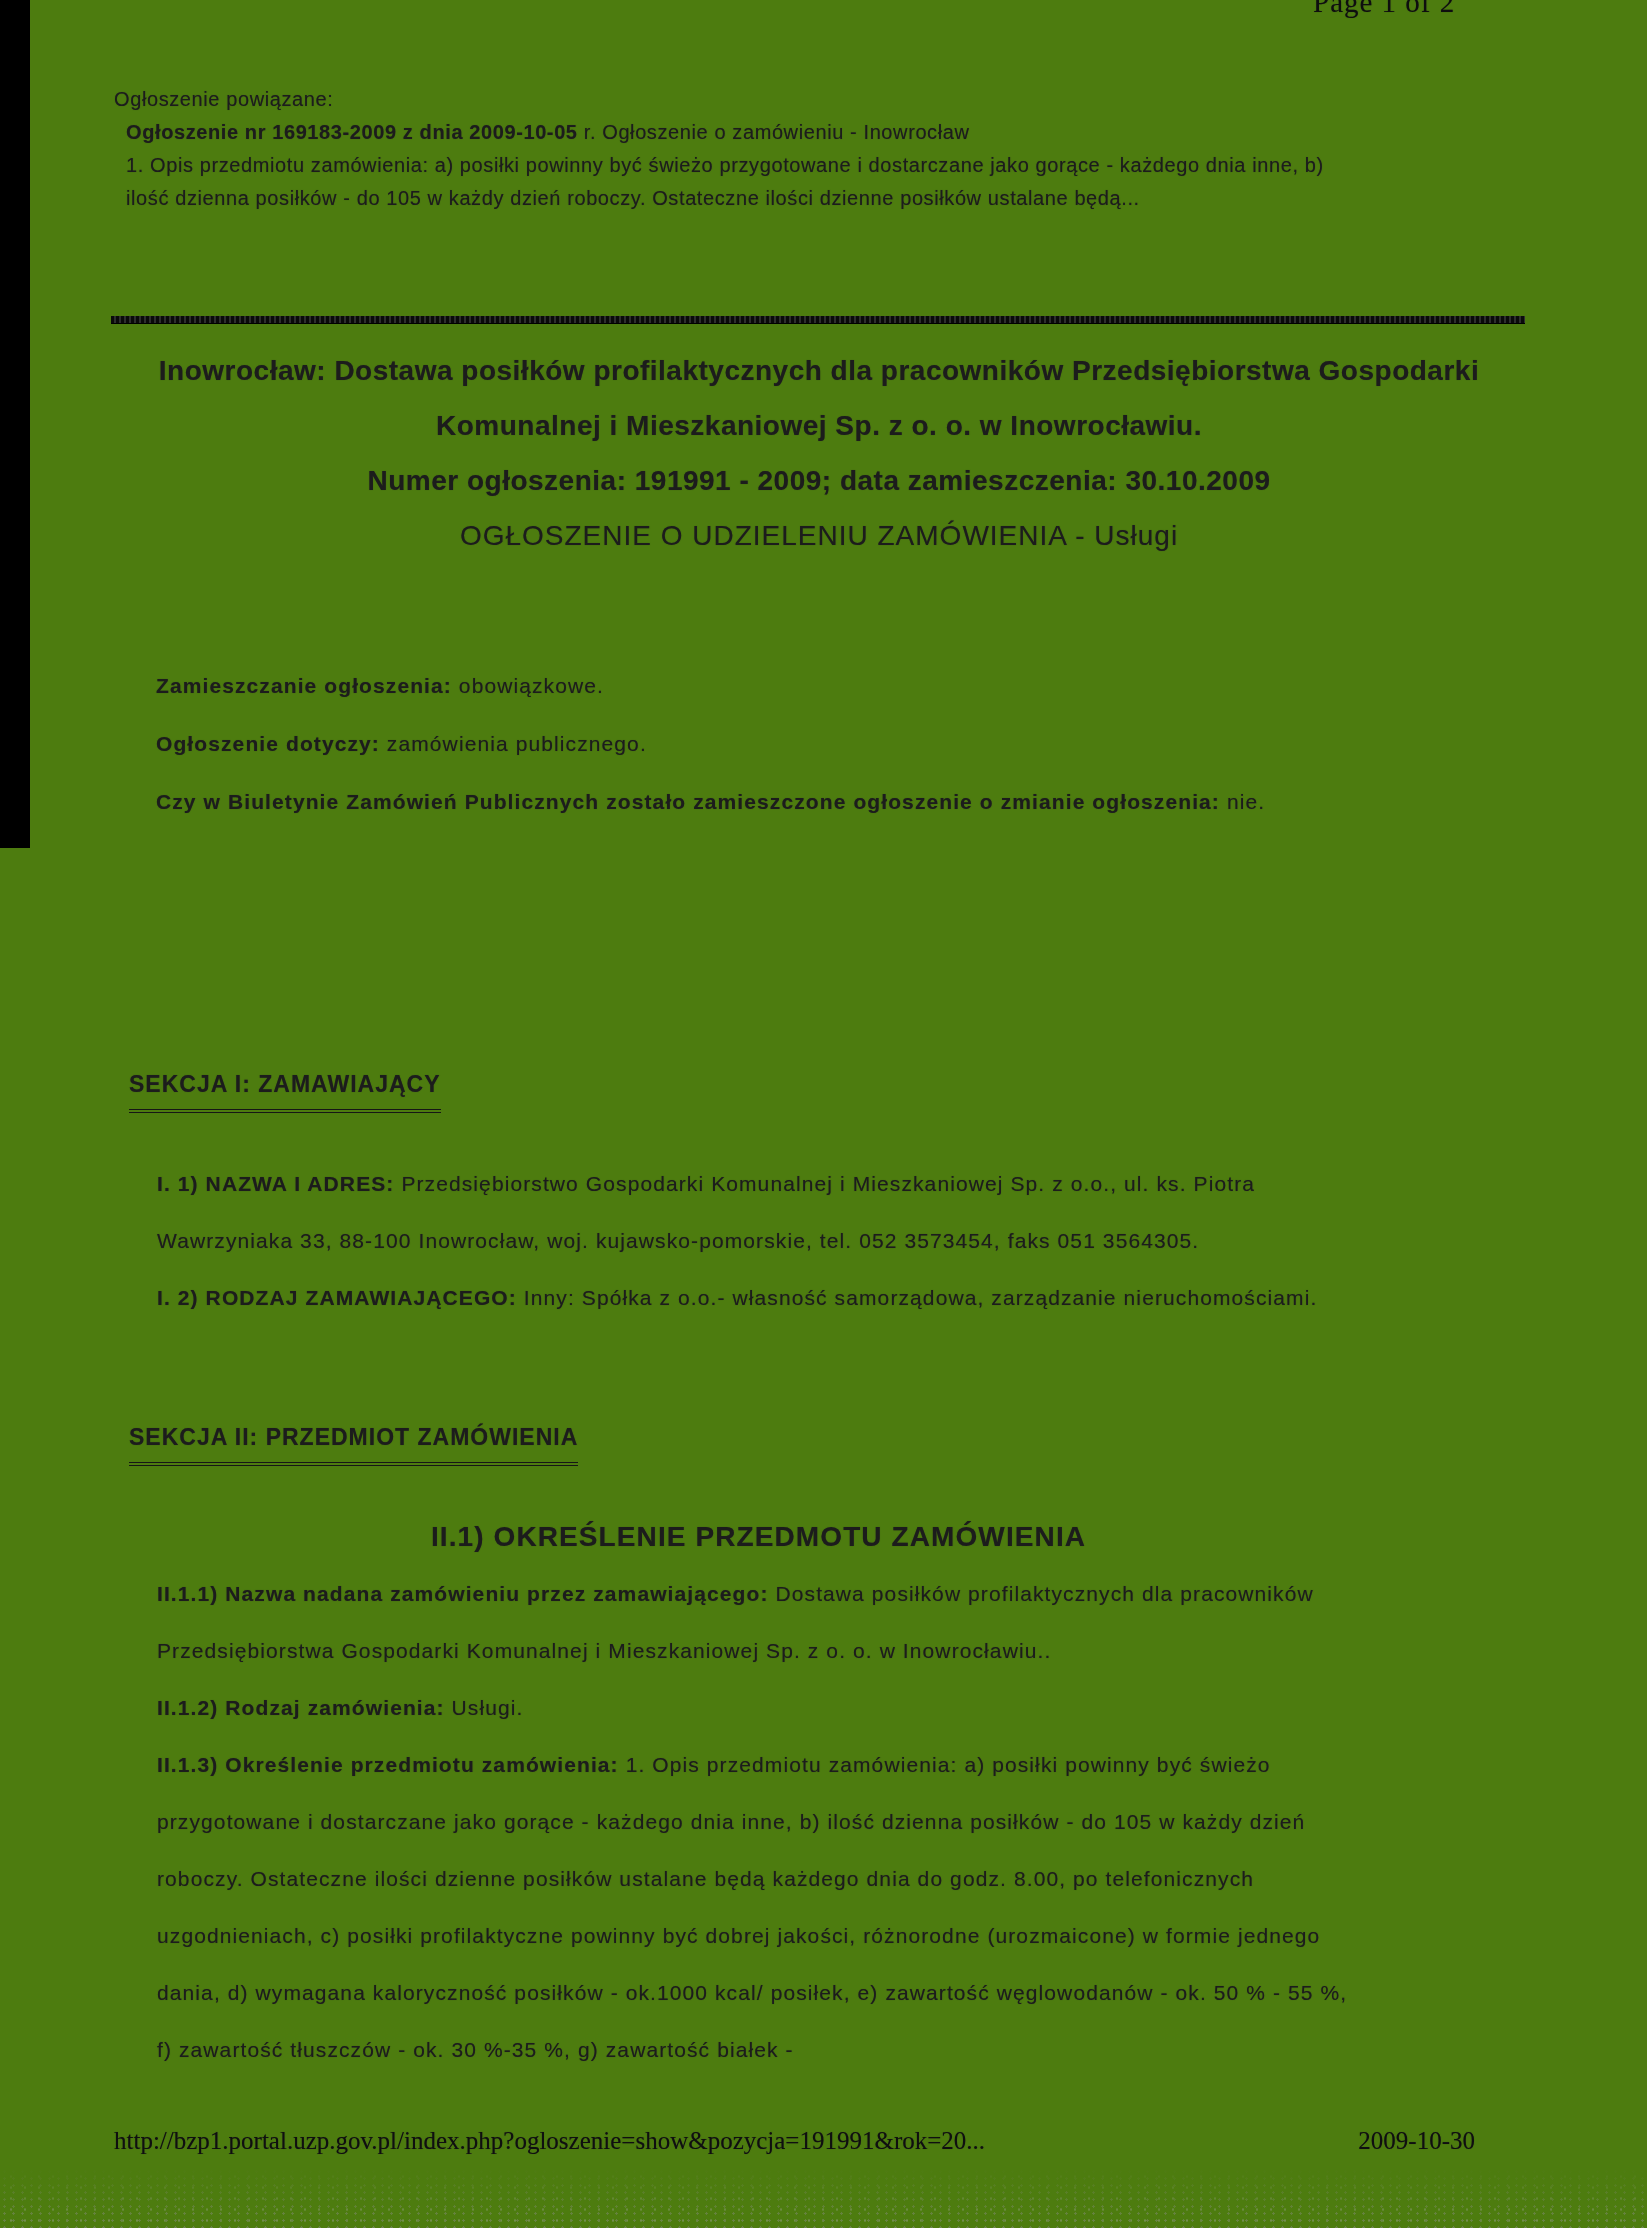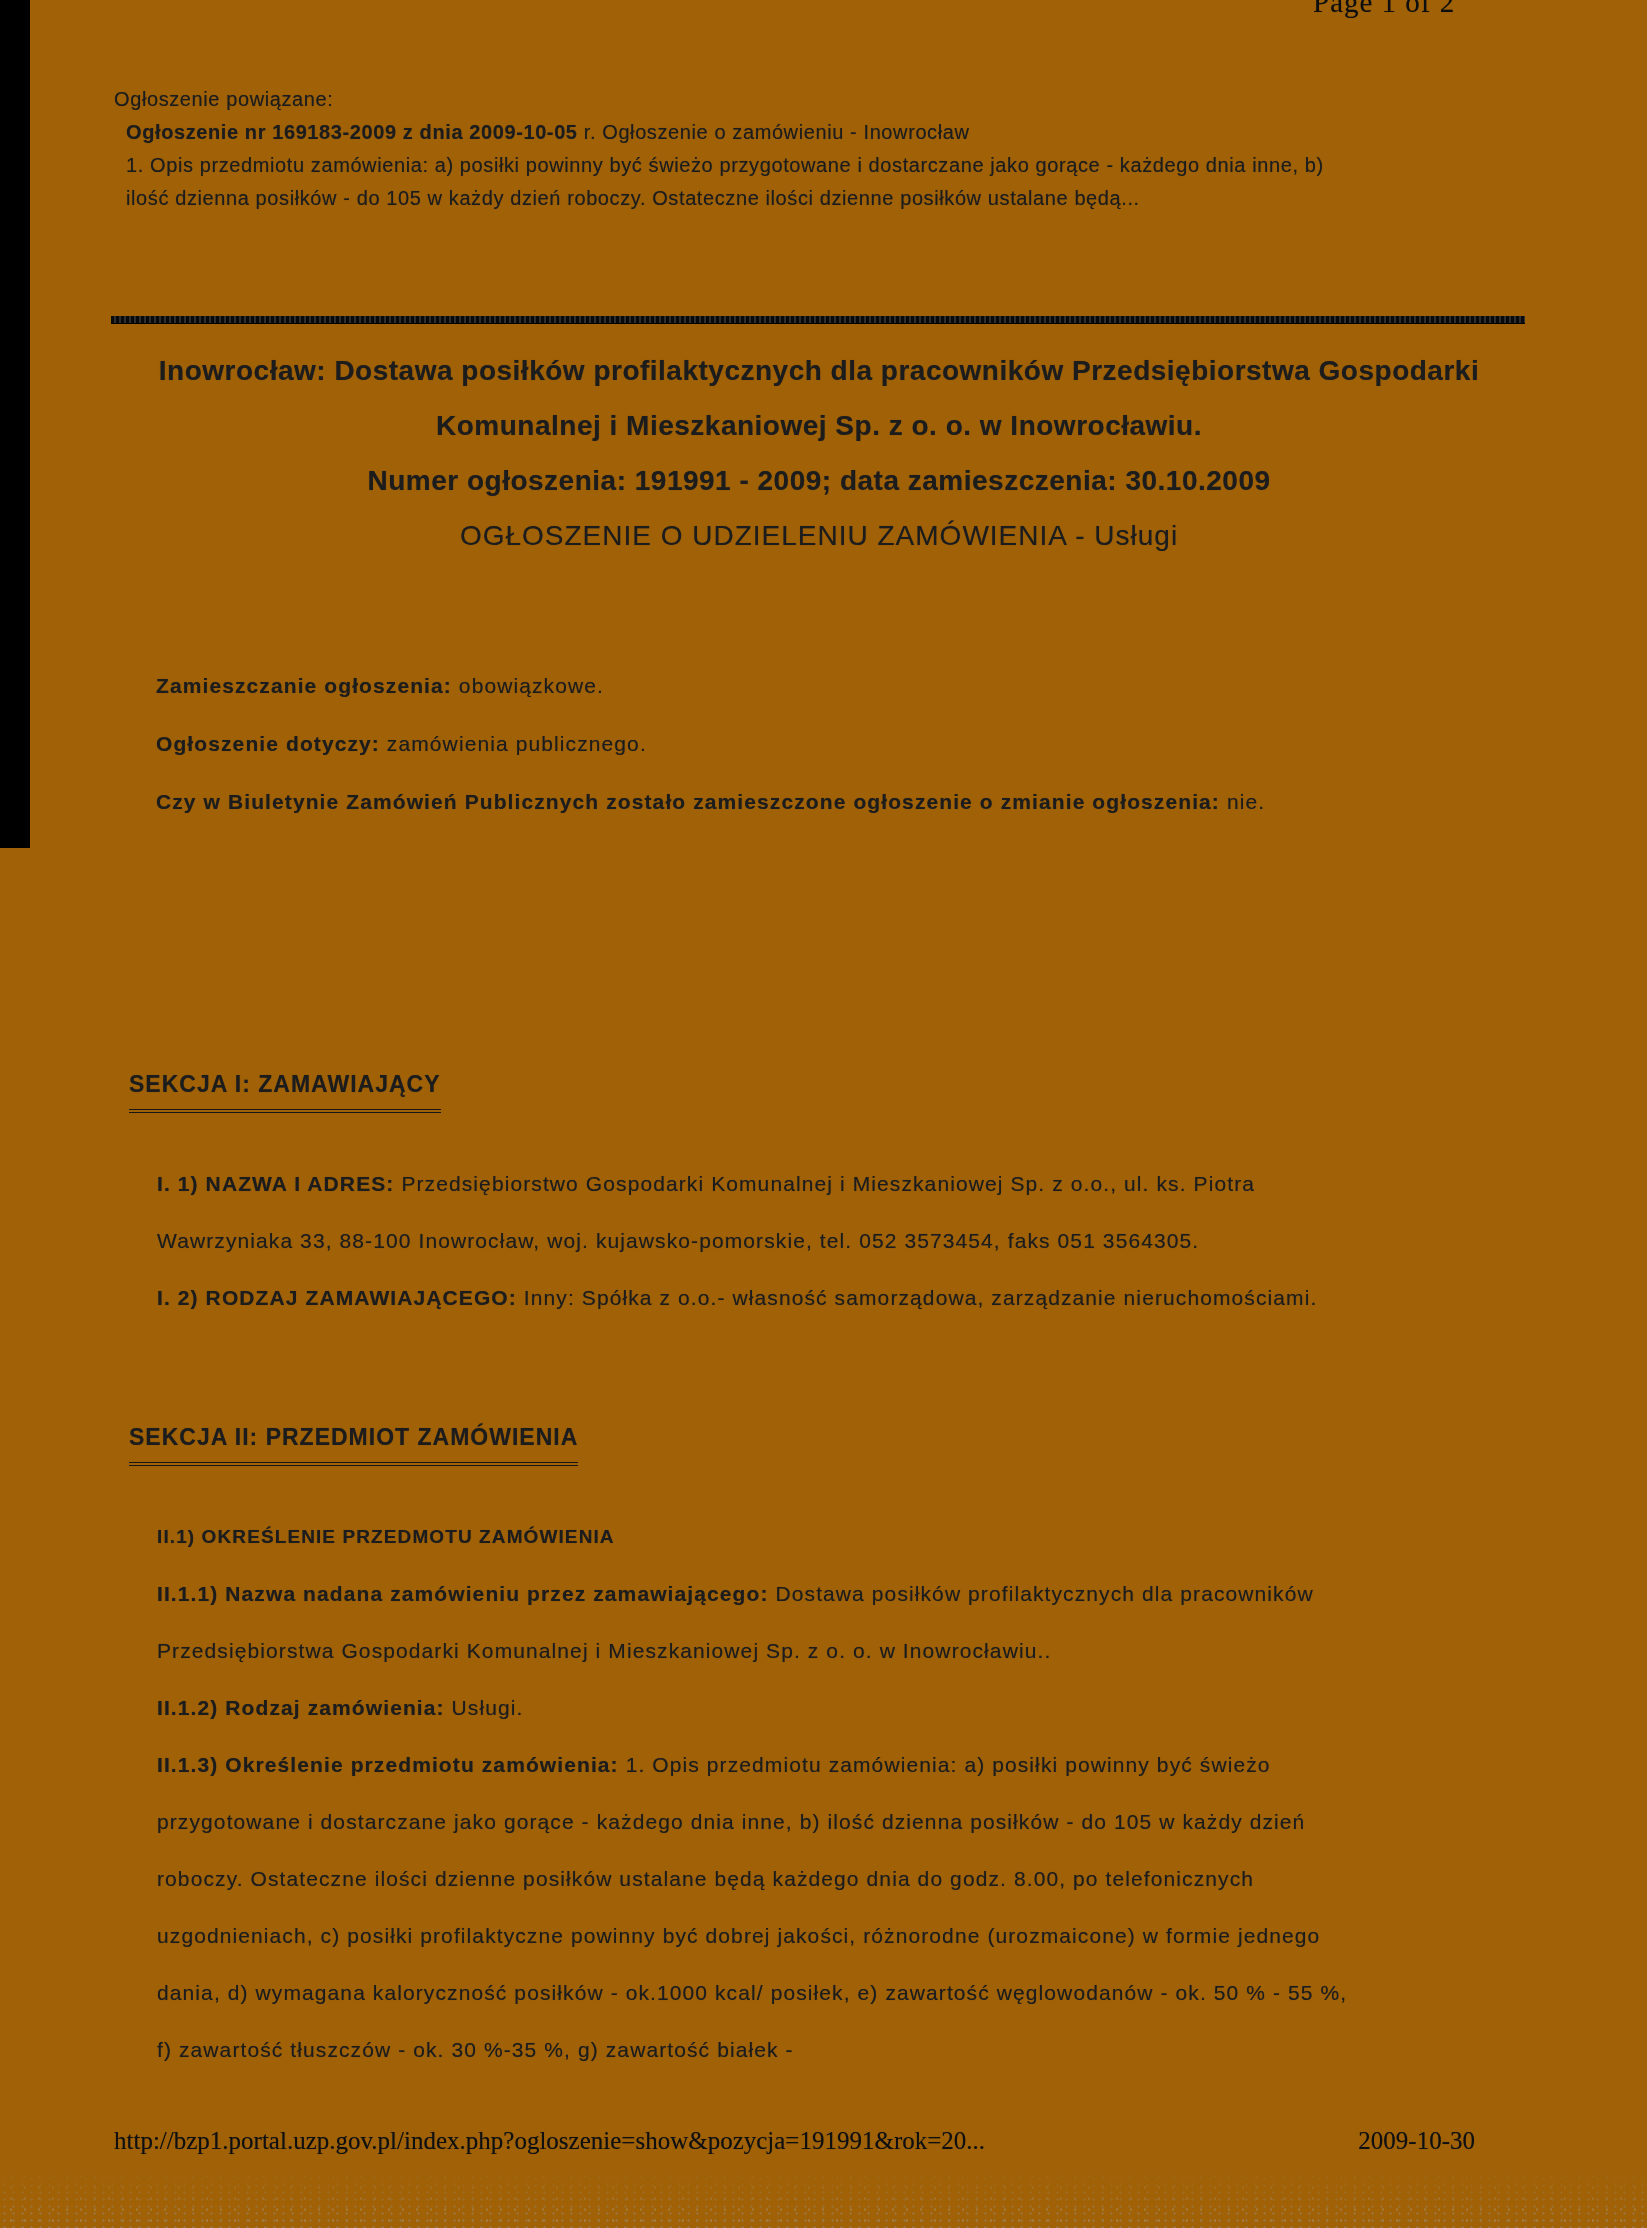--- a/index.html
+++ b/index.html
@@ -1,20 +1,20 @@
 <!DOCTYPE html>
 <html><head>
 <meta charset="utf-8">
 <style>
   * { margin:0; padding:0; box-sizing:border-box; }
   html,body { background:#ffffff; }
   .page {
     position:relative;
     width:1647px; height:2229px;
-    background:#a16207;
+    background:#4d7c0f;
     font-family:"Liberation Sans", sans-serif;
     color:#1c1c1c;
     overflow:hidden;
     text-shadow:0 0 0.8px rgba(40,40,40,0.6);
   }
   .b { font-weight:bold; }
 
   
   .scan-bar { position:absolute; left:0; top:0; width:30px; height:848px; background:#000; }
   .noise {
@@ -62,21 +62,21 @@
 
   .section { position:absolute; left:129px; }
   .section1 { top:1071px; }
   .section2 { top:1424px; }
   .sec-heading { font-size:23px; font-weight:bold; letter-spacing:1px; }
   .sec-heading span { display:inline-block; border-bottom:4px double #161616; padding-bottom:11px; }
   .sec-body {
     margin-left:28px; margin-top:42px; width:1203px;
     font-size:21px; line-height:57px; letter-spacing:1.1px;
   }
-  .sub { font-size:19px; }
+  .sub { font-size:28px;text-align:center; }
 
   .footer {
     position:absolute; top:2127px; left:114px; width:1455px;
     font-family:"Liberation Serif", serif; font-size:25px; color:#0f0f0f;
   }
   .footer .date { position:absolute; right:94px; }
 </style>
 </head>
 <body>
 

